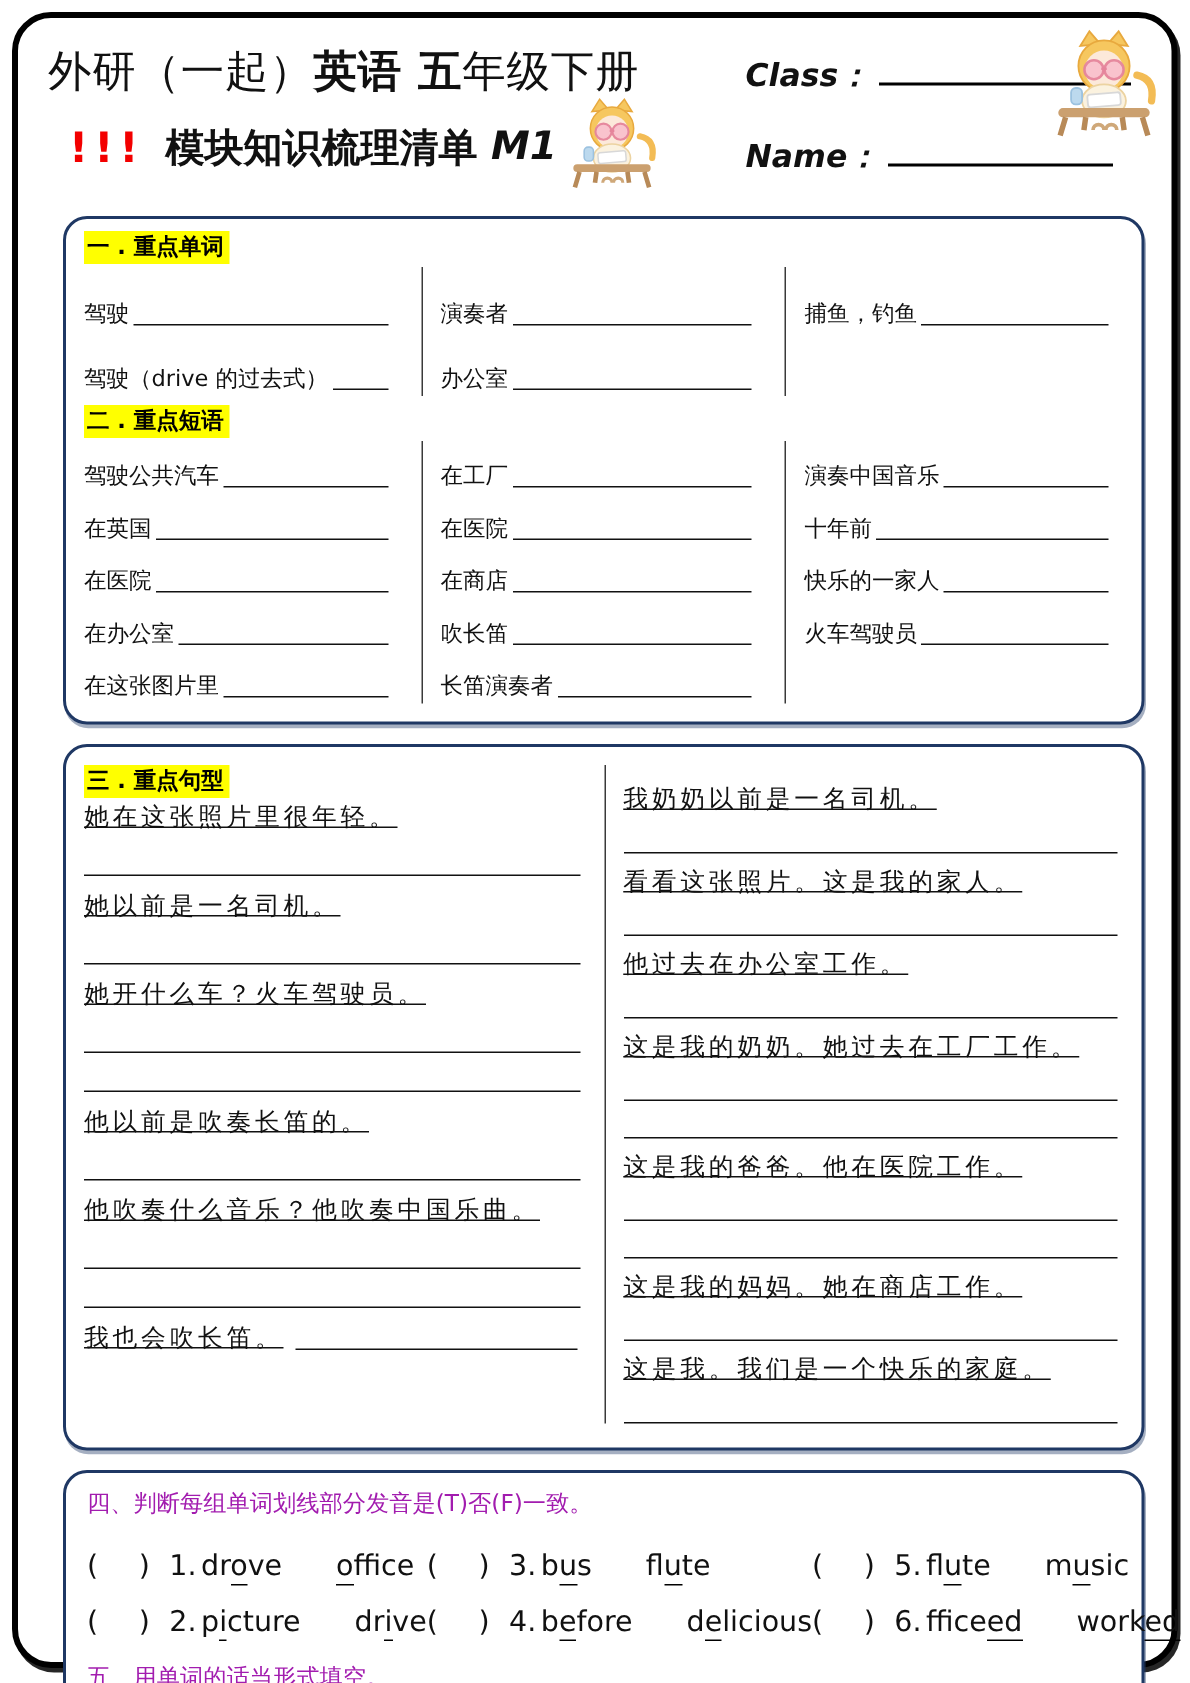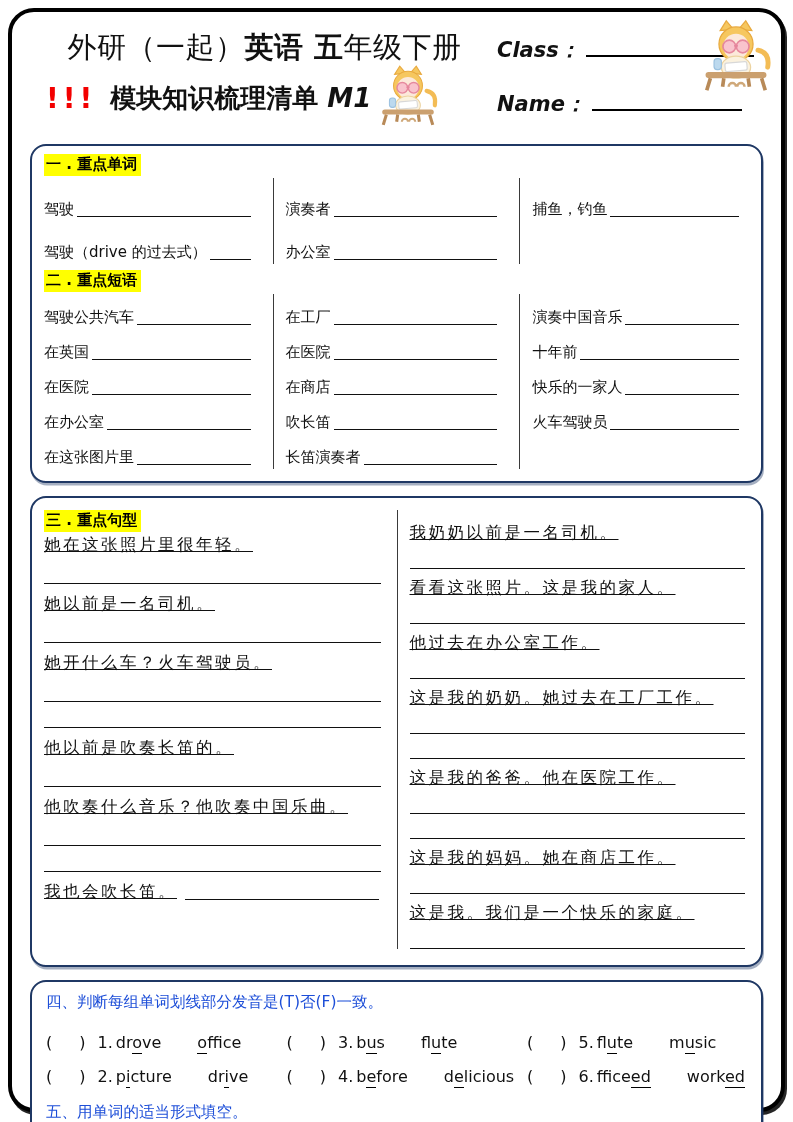--- a/index.html
+++ b/index.html
@@ -7,37 +7,37 @@
 
   .page {
     position:absolute; left:8px; top:8px; right:8px; bottom:10px;
     border:4px solid #000; border-radius:26px;
     box-shadow:2px 3px 0 rgba(0,0,0,.85);
     padding:12px 14px 0 14px; box-sizing:border-box; background:#fff;
   }
 
   
   .header { display:grid; grid-template-columns:1fr 268px; position:relative; padding:4px 2px 0 6px; }
-  .h-title { font-size:29px; white-space:nowrap; letter-spacing:.5px;text-align:center; }
+  .h-title { font-size:29px; white-space:nowrap; letter-spacing:.5px; }
   .h-title .bold { font-weight:bold; }
   .h-sub { margin-top:12px; font-size:26px; font-weight:bold; display:flex; align-items:center; }
   .alert { color:#f30000; margin:0 14px 0 14px; letter-spacing:4px; font-size:28px; }
   .module { font-style:italic; margin-left:9px; }
   .h-right { padding-top:8px; font-size:21px; font-weight:bold; font-style:italic; position:relative; }
   .field-row { margin-bottom:26px; white-space:nowrap; }
   .write-line { display:inline-block; border-bottom:2.6px solid #000; height:16px; margin-left:6px; }
   .write-line.class { width:168px; }
   .write-line.name { width:150px; }
   .cat { width:66px; height:62px; }
   .h-sub .cat { margin:-16px 0 -10px 4px; }
   .corner-cat { position:absolute; right:-10px; top:-10px; width:78px; height:74px; }
 
   
   .box {
-    margin:0 4px 13px 4px; border:2.5px solid #1f3864; border-radius:16px;
+    margin:0 4px 13px 16px; border:2.5px solid #1f3864; border-radius:16px;
     box-shadow:1px 2.5px 0 rgba(31,56,100,.4); background:#fff;
   }
   .hl-title { display:inline-block; background:#ffff00; font-weight:bold; font-size:15px; padding:1px 4px 2px 2px; color:#000; }
   .title-row { padding:0 0 0 12px; }
 
   
   .box1 { padding:8px 0 12px 0; }
   .grid3 { display:grid; grid-template-columns:1fr 1.03fr 1fr; margin-top:2px; }
   .gcol { padding:0 16px 0 12px; }
   .gcol.mid { border-left:1.5px solid #3a3a3a; border-right:1.5px solid #3a3a3a; }
@@ -57,22 +57,22 @@
   .answer-line { height:0; border-bottom:1.7px solid #111; margin-top:27px; }
   .answer-line.extra { margin-top:25px; }
   .s-inline { display:flex; align-items:flex-end; }
   .inline-blank { flex:1; border-bottom:1.7px solid #111; margin:0 2px 3px 8px; }
   .scol.right .s-text { margin-top:8px; }
   .scol.right .answer-line { margin-top:24px; }
   .scol.right .answer-line.extra { margin-top:24px; }
 
   
   .box3 { padding:10px 16px 16px 14px; }
-  .sec-plain { font-size:15.5px; color:#1d4ed8; }
-  .pron-grid { display:grid; grid-template-columns:1.22fr 1.22fr 1fr; row-gap:15px; margin-top:20px; font-size:16px; }
+  .sec-plain { font-size:15.5px; color:#a21caf; }
+  .pron-grid { display:grid; grid-template-columns:1.22fr 1.22fr 1fr; row-gap:15px; margin-top:20px; font-size:19px; }
   .pron-item { white-space:nowrap; }
   .paren-gap { display:inline-block; width:27px; }
   .pnum { margin:0 1px 0 7px; }
   .pword { margin-left:2px; }
   .pword + .pword { margin-left:36px; }
   .u { border-bottom:1.8px solid #000; padding-bottom:1px; }
   .sec5-title { margin-top:16px; }
 </style>
 </head>
 <body>

